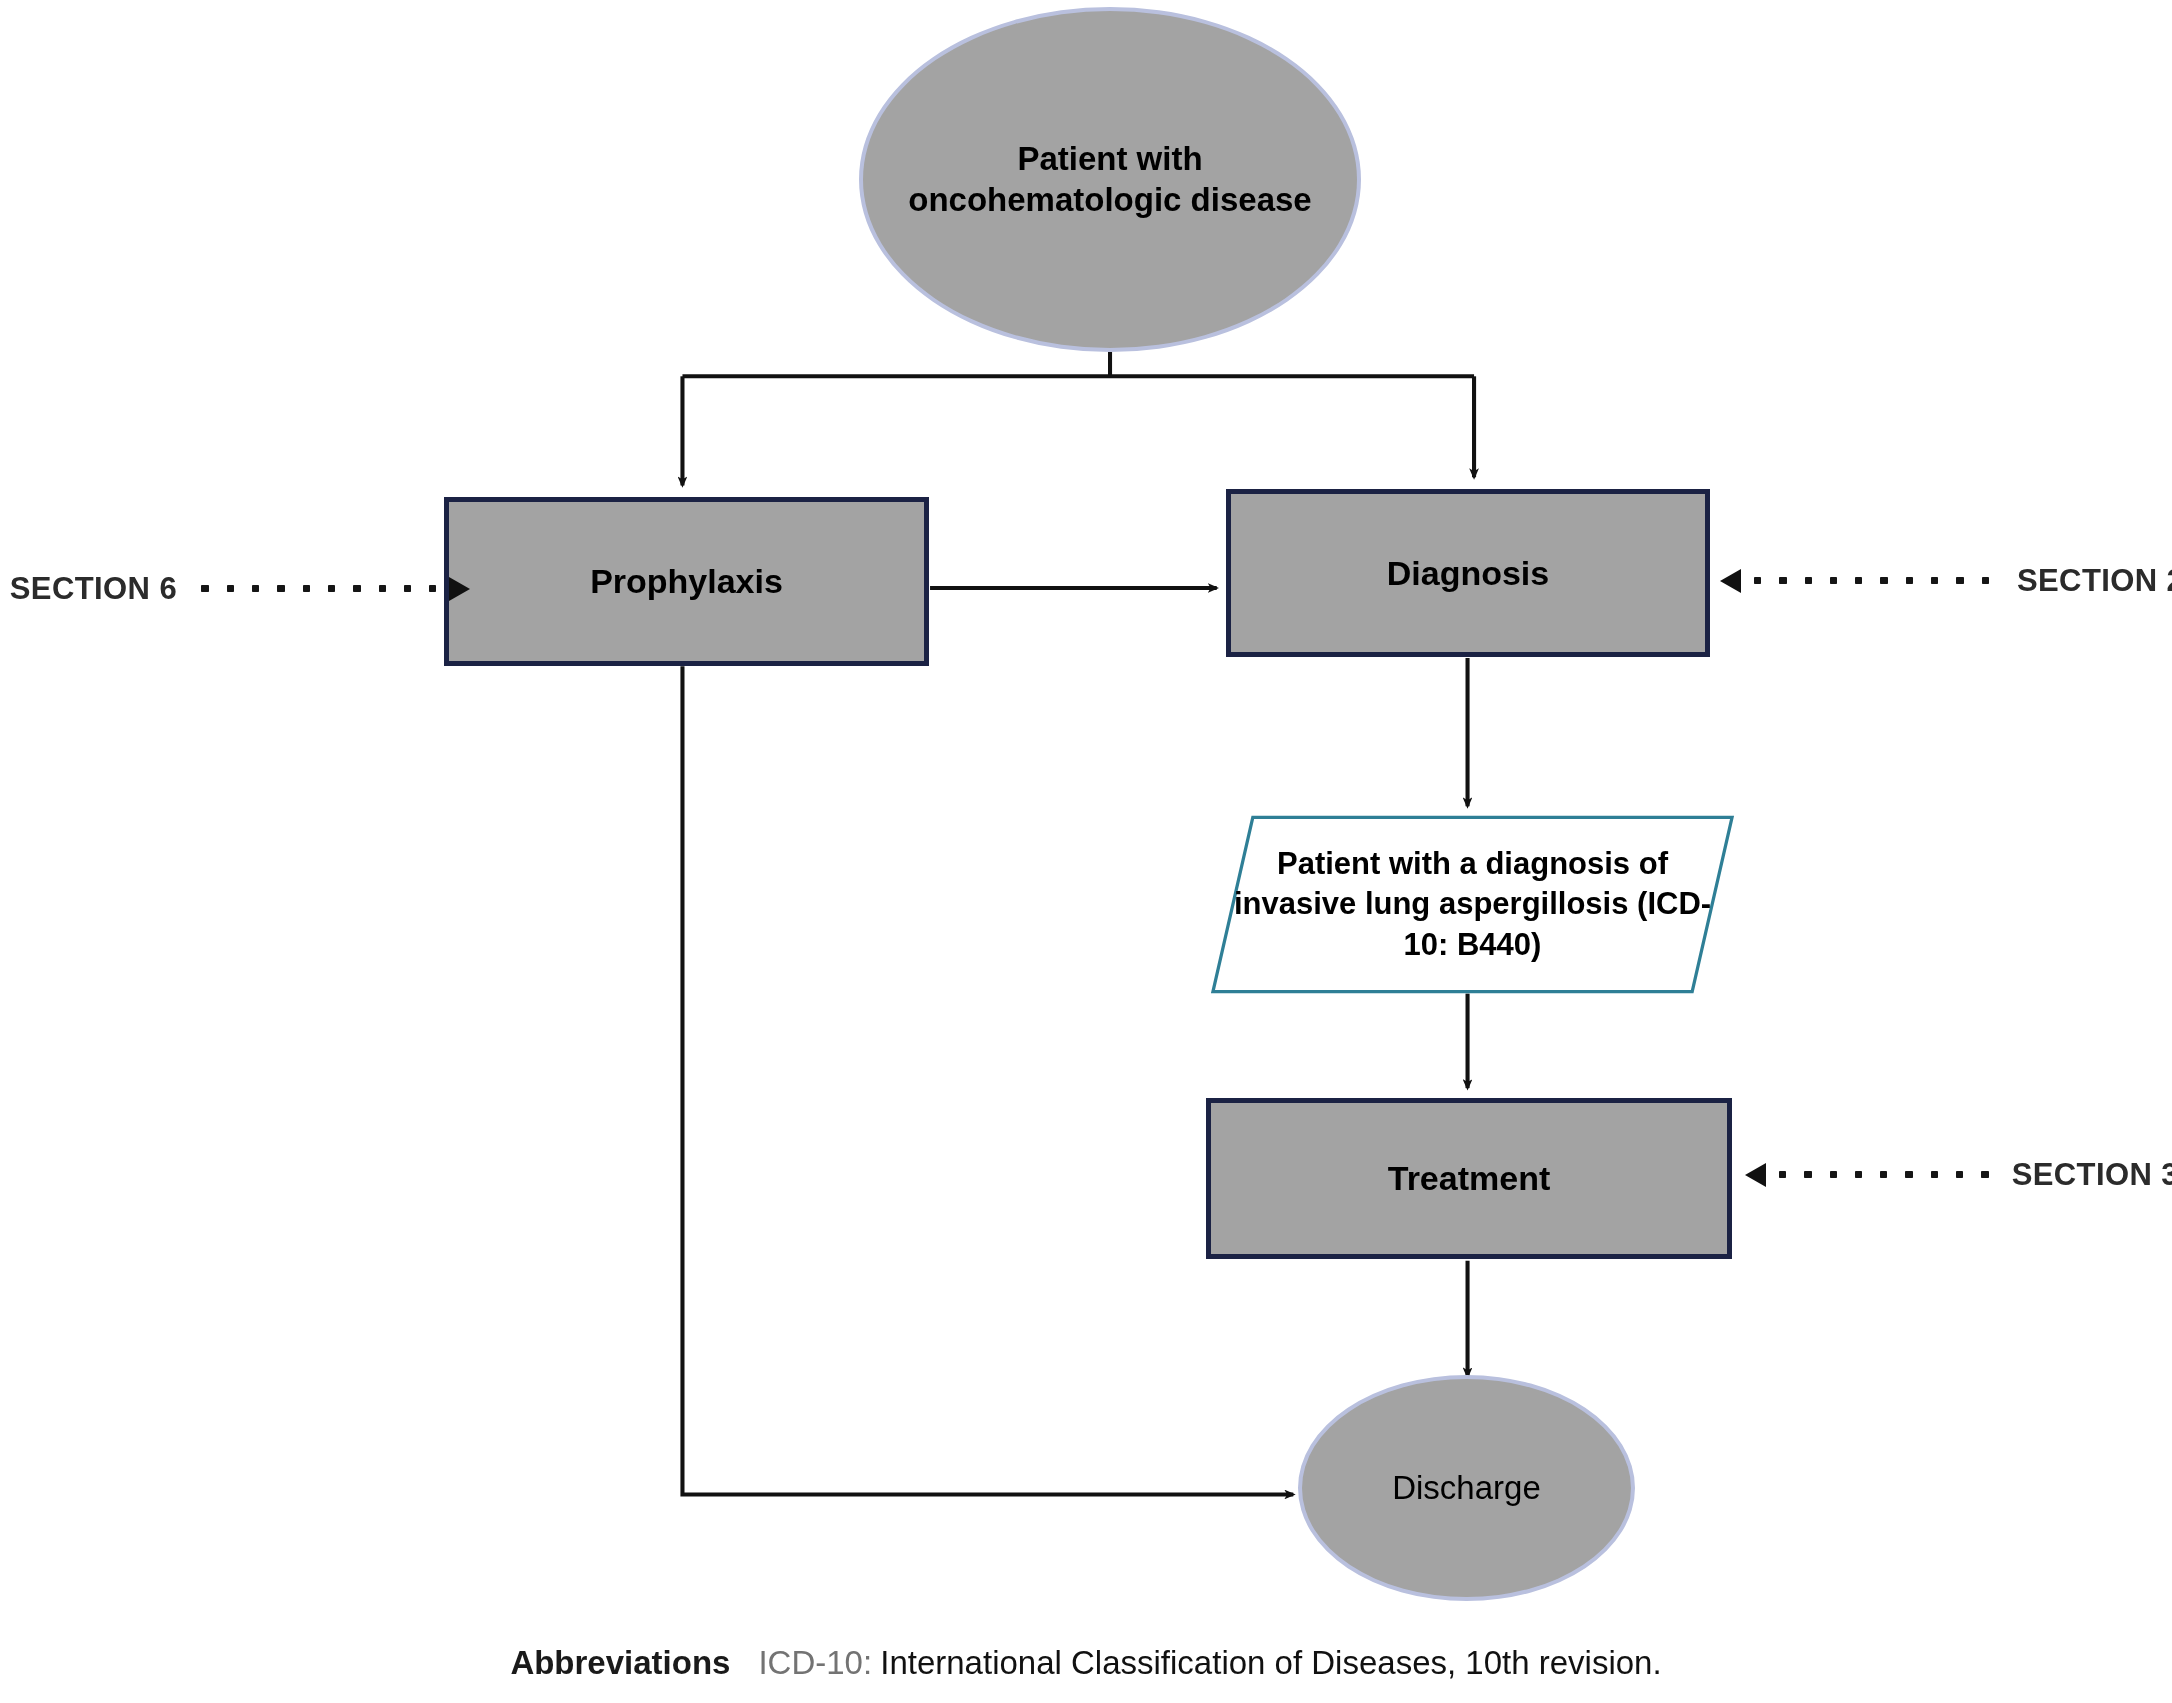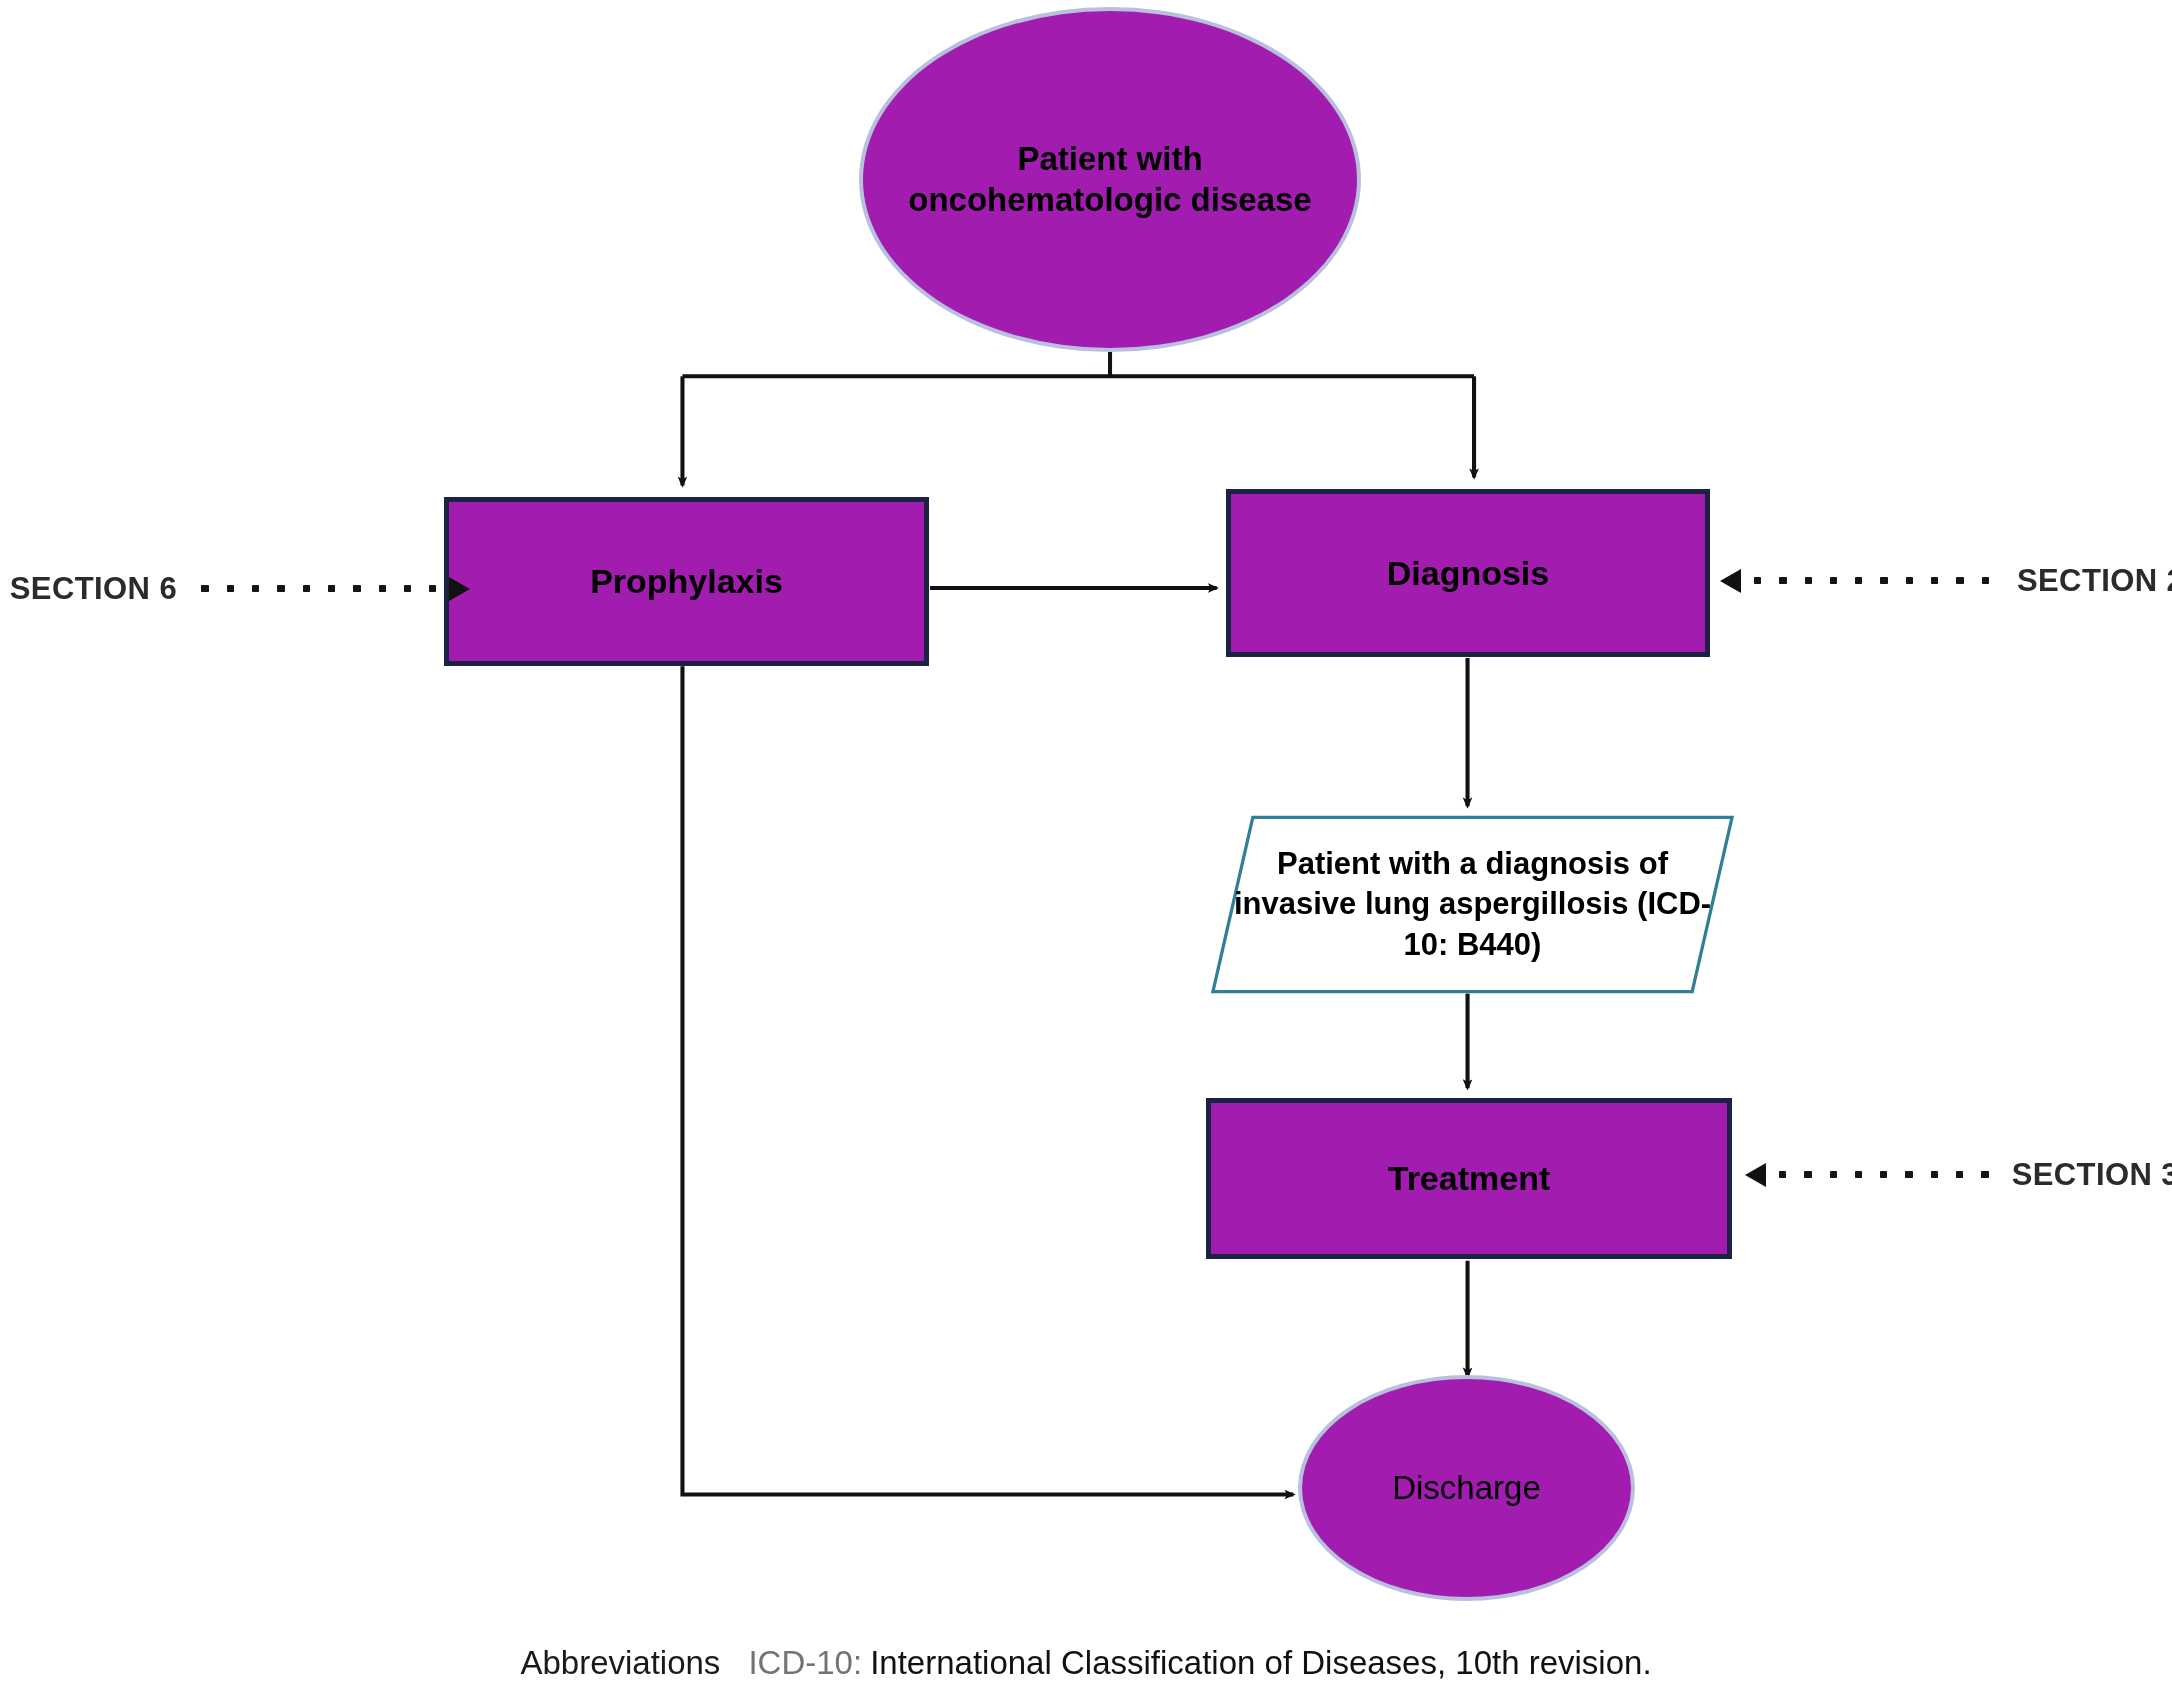--- a/index.html
+++ b/index.html
@@ -2,21 +2,21 @@
 <html style="font-size:13px"><head>
 <meta charset="utf-8">
 <style>
   html,body{margin:0;padding:0;background:#fff;}
   body{width:2172px;height:1703px;position:relative;overflow:hidden;
        font-family:"Liberation Sans","DejaVu Sans",sans-serif;color:#000;}
   #canvas{position:absolute;left:0;top:0;width:2172px;height:1703px;}
   svg#wires{position:absolute;left:0;top:0;width:2172px;height:1703px;pointer-events:none;}
 
   .node{position:absolute;display:flex;align-items:center;justify-content:center;
-        text-align:center;box-sizing:border-box;background:#a21caf;}
+        text-align:center;box-sizing:border-box;background:#a3a3a3;}
   .node .lbl{line-height:1.25;white-space:pre-line;}
 
   
   .ellipse{border:4.1px solid #b9c0de;border-radius:50%;}
   .ellipse .lbl{font-weight:bold;font-size:33px;}
   .ellipse.plain .lbl{font-weight:normal;font-size:33px;}
 
   
   .process{border:5.7px solid #1b2244;text-align:right;}
   .process .lbl{font-weight:bold;font-size:34px;}
@@ -35,21 +35,21 @@
   .dots .d{width:7.3px;height:7.3px;background:#151515;border-radius:0.8px;}
   .ahead{width:0;height:0;}
   .ahead.right{border-top:12.2px solid transparent;border-bottom:12.2px solid transparent;
                border-left:21px solid #111;}
   .ahead.left{border-top:12.2px solid transparent;border-bottom:12.2px solid transparent;
               border-right:21px solid #111;}
 
   
   #footer{position:absolute;left:0;top:1644px;width:2172px;text-align:center;
           font-size:33px;white-space:nowrap;}
-  #footer .abbr-word{font-weight:normal;color:#1a1a1a;}
+  #footer .abbr-word{font-weight:bold;color:#1a1a1a;}
   #footer .abbr-key{font-weight:normal;color:#737373;margin-left:28px;}
   #footer .abbr-def{color:#111;margin-left:8.1px;}
 </style>
 </head>
 <body>
 
 <div id="canvas">
 
   <svg id="wires" viewBox="0 0 2667 2091" xmlns="http://www.w3.org/2000/svg">
     <defs>

